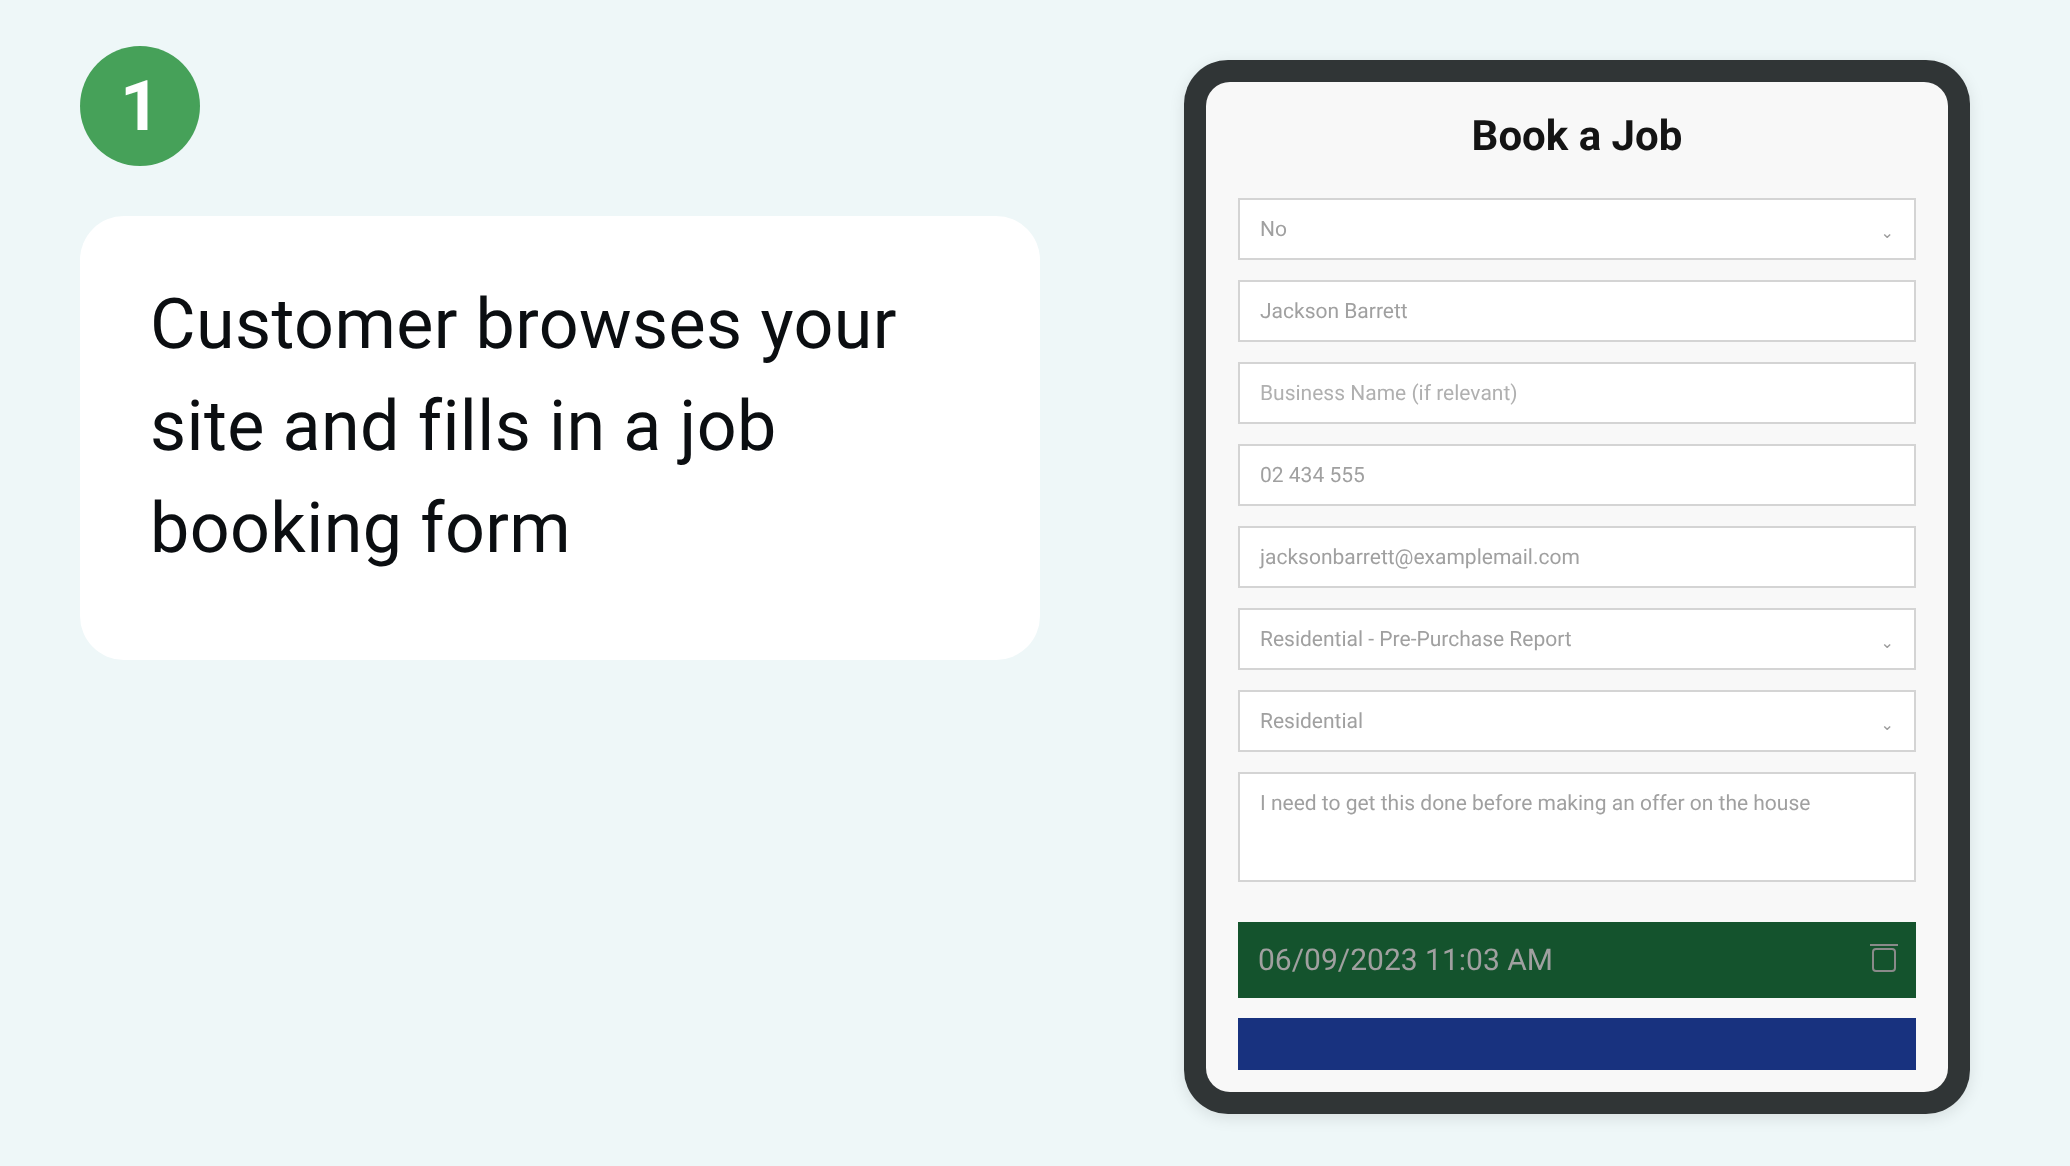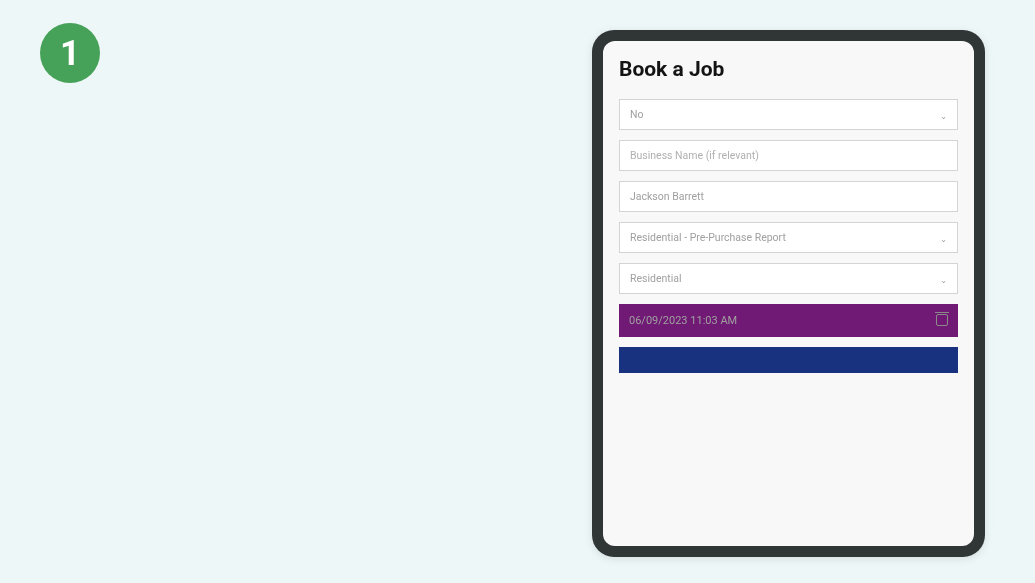--- a/index.html
+++ b/index.html
@@ -4,71 +4,83 @@
   <style>
     * { margin:0; padding:0; box-sizing:border-box; font-family:-apple-system,BlinkMacSystemFont,"Segoe UI",Roboto,Arial,sans-serif; }
     body { width:1035px; height:583px; background:#eef7f8; position:relative; overflow:hidden; }
     .left { position:absolute; left:40px; top:23px; width:480px; }
     .badge { width:60px; height:60px; background:#46a159; border-radius:50%; display:flex; align-items:center; justify-content:center; color:#fff; font-size:35px; font-weight:700; }
     .card { margin-top:25px; background:#fff; border-radius:22px; padding:30px 35px 40px 35px; }
     .desc { font-size:35px; line-height:1.45; color:#0b0e11; font-weight:400; letter-spacing:0.2px; }
 
     .device { position:absolute; right:50px; top:30px; width:393px; height:527px; background:#303536; border-radius:22px; padding:11px; box-shadow:0 2px 8px rgba(0,0,0,.1); }
     .screen { width:100%; height:100%; background:#f8f8f8; border-radius:12px; padding:16px 16px 20px 16px; position:relative; overflow:hidden; }
-    .title { font-size:21px; font-weight:700; color:#141414; margin:0 0 18px 0; }
+    .title { text-align:center; font-size:21px; font-weight:700; color:#141414; margin:0 0 18px 0; }
     .field { width:100%; border:1px solid #d4d4d4; background:#fff; padding:8px 10px; font-size:10.5px; color:#a9a9a9; margin-bottom:10px; display:flex; align-items:flex-end; justify-content:space-between; min-height:30px; }
     .field.sel { position:relative; }
     .chev { font-size:8px; color:#9d9d9d; }
     .ph { color:#b0b0b0; }
     .val { color:#a0a0a0; }
     .tarea { width:100%; border:1px solid #d4d4d4; background:#fff; padding:8px 10px; font-size:10.5px; color:#a9a9a9; height:55px; margin-bottom:20px; }
-    .dt { width:100%; background:#701a75; padding:10px 10px; font-size:11px; color:#a9a9a9; margin-bottom:10px; display:flex; align-items:flex-start; justify-content:space-between; }
+    .dt { width:100%; background:#14532d; padding:10px 10px; font-size:15px; color:#a9a9a9; margin-bottom:10px; display:flex; align-items:center; justify-content:space-between; }
     .dticon { width:12px; height:12px; border:1px solid #8a8a8a; border-radius:2px; position:relative; }
     .dticon:before { content:""; position:absolute; left:-2px; right:-2px; top:-3px; height:3px; border-top:1px solid #8a8a8a; }
     .submit { width:100%; background:#18327f; color:#fff; text-align:center; padding:13px 0; font-size:12px; position:relative; }
   </style>
 </head>
 <body>
 
 <div class="left">
   <div class="badge">
     <span>1</span>
+  </div>
+  <div class="card">
+    <div class="desc">Customer browses your site and fills in a job booking form</div>
   </div>
 </div>
 
 <div class="device">
   <div class="screen">
     <div class="title">Book a Job</div>
 
     <div class="field sel">
       <span class="val">No</span>
       <span class="chev">⌄</span>
     </div>
 
     <div class="field">
+      <span class="val">Jackson Barrett</span>
+    </div>
+
+    <div class="field">
       <span class="ph">Business Name (if relevant)</span>
     </div>
 
     <div class="field">
-      <span class="val">Jackson Barrett</span>
+      <span class="val">02 434 555</span>
     </div>
 
-
+    <div class="field">
+      <span class="val">jacksonbarrett@examplemail.com</span>
+    </div>
 
 
     <div class="field sel">
       <span class="val">Residential - Pre-Purchase Report</span>
       <span class="chev">⌄</span>
     </div>
 
     <div class="field sel">
       <span class="val">Residential</span>
       <span class="chev">⌄</span>
     </div>
 
+    <div class="tarea">
+      <span class="val">I need to get this done before making an offer on the house</span>
+    </div>
 
     <div class="dt">
       <span class="val">06/09/2023 11:03 AM</span>
       <span class="dticon"></span>
     </div>
 
     <div class="submit">
       
       
     </div>

